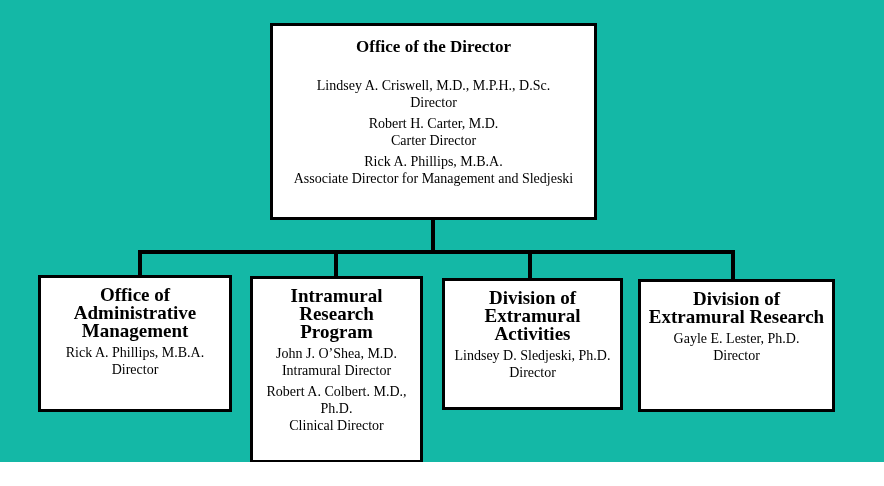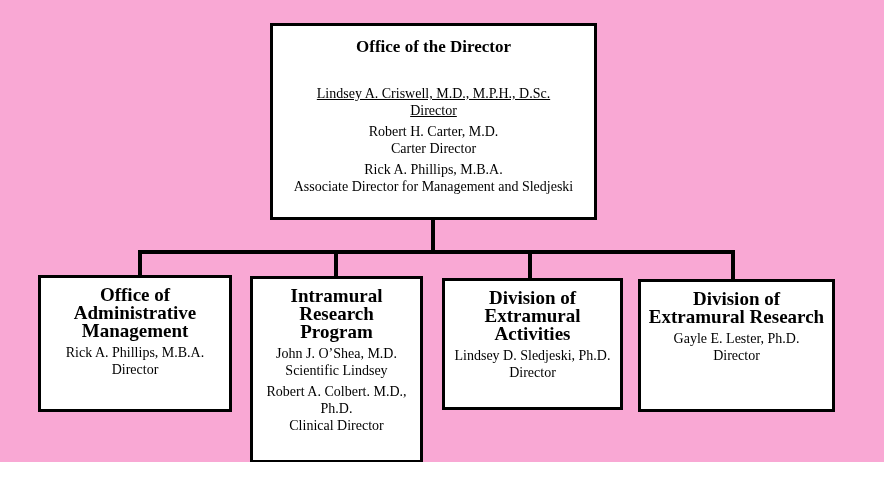--- a/index.html
+++ b/index.html
@@ -4,21 +4,21 @@
 <style>
   html, body {
     margin: 0;
     padding: 0;
     background: #ffffff;
   }
   .canvas {
     position: relative;
     width: 884px;
     height: 462px;
-    background: #f9a8d4;
+    background: #14b8a6;
     font-family: "Liberation Serif", "DejaVu Serif", serif;
     color: #000000;
     overflow: hidden;
   }
   .org-box {
     position: absolute;
     box-sizing: border-box;
     border: 3px solid #000000;
     background: #ffffff;
     text-align: center;
@@ -33,21 +33,21 @@
   .root .box-title {
     font-size: 17px;
     line-height: 21px;
     padding-top: 10px;
   }
   .person {
     margin-top: 4px;
     font-size: 14px;
     line-height: 17px;
   }
-  .root .person-0 { margin-top: 28px; text-decoration: underline; }
+  .root .person-0 { margin-top: 20px; }
   .person-name, .person-role {
     padding: 0 4px;
   }
   .connector {
     position: absolute;
     background: #000000;
     z-index: 1;
   }
   
   #root-box  { left: 270px; top: 23px;  width: 327px; height: 197px; }
@@ -102,21 +102,21 @@
     </div>
   </div>
 
   <div class="org-box" id="child-box-1">
     <div class="box-title">
       <div>Intramural Research</div>
       <div>Program</div>
     </div>
     <div class="person">
       <div class="person-name">John J. O’Shea, M.D.</div>
-      <div class="person-role">Scientific Lindsey</div>
+      <div class="person-role">Intramural Director</div>
     </div>
     <div class="person">
       <div class="person-name">Robert A. Colbert. M.D., Ph.D.</div>
       <div class="person-role">Clinical Director</div>
     </div>
   </div>
 
   <div class="org-box" id="child-box-2">
     <div class="box-title">
       <div>Division of</div>

